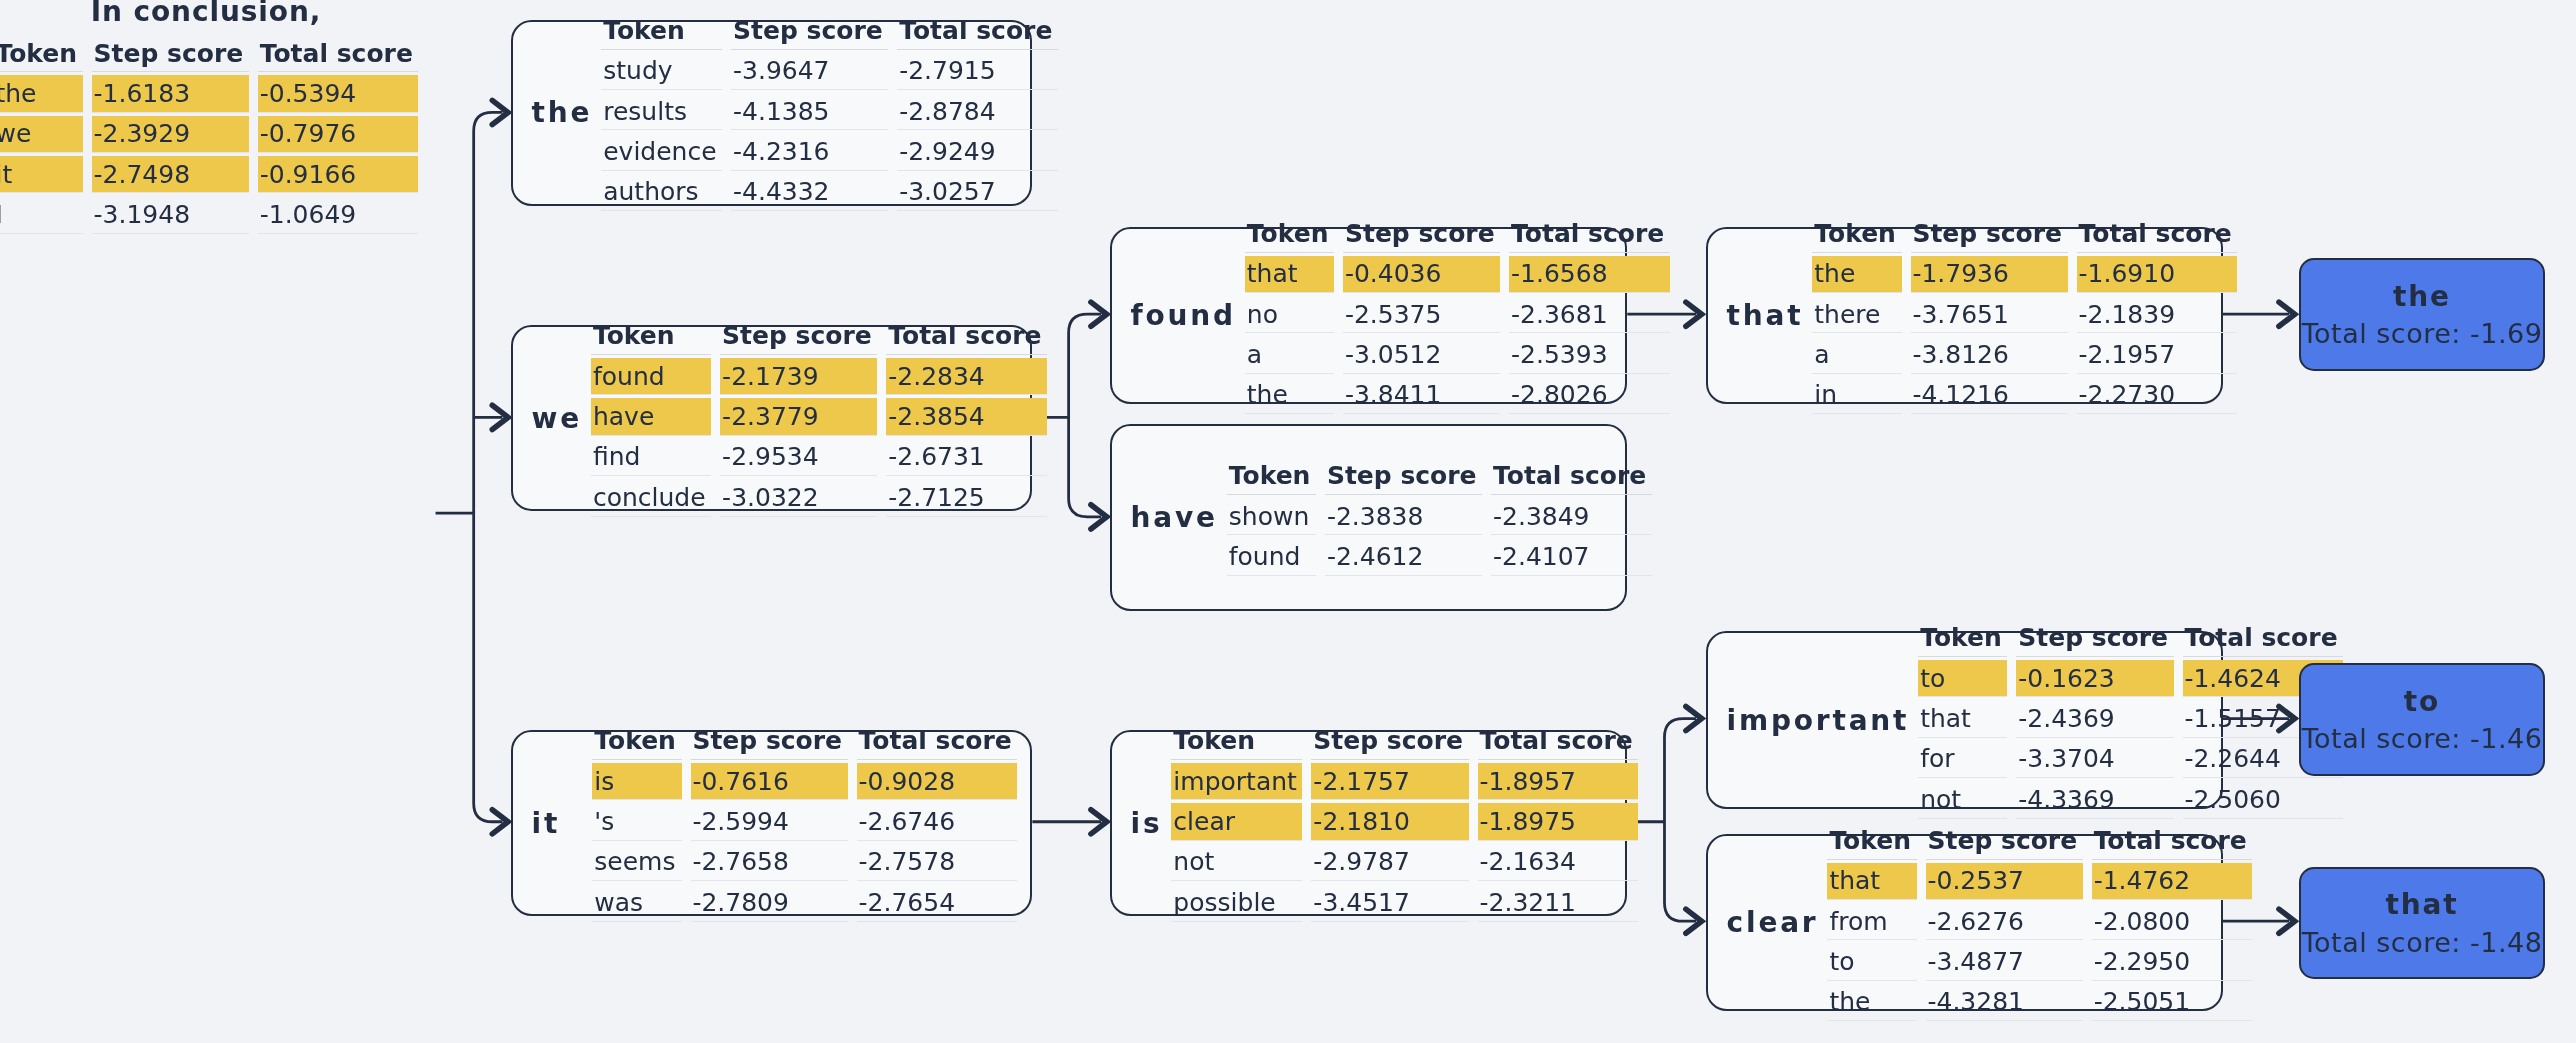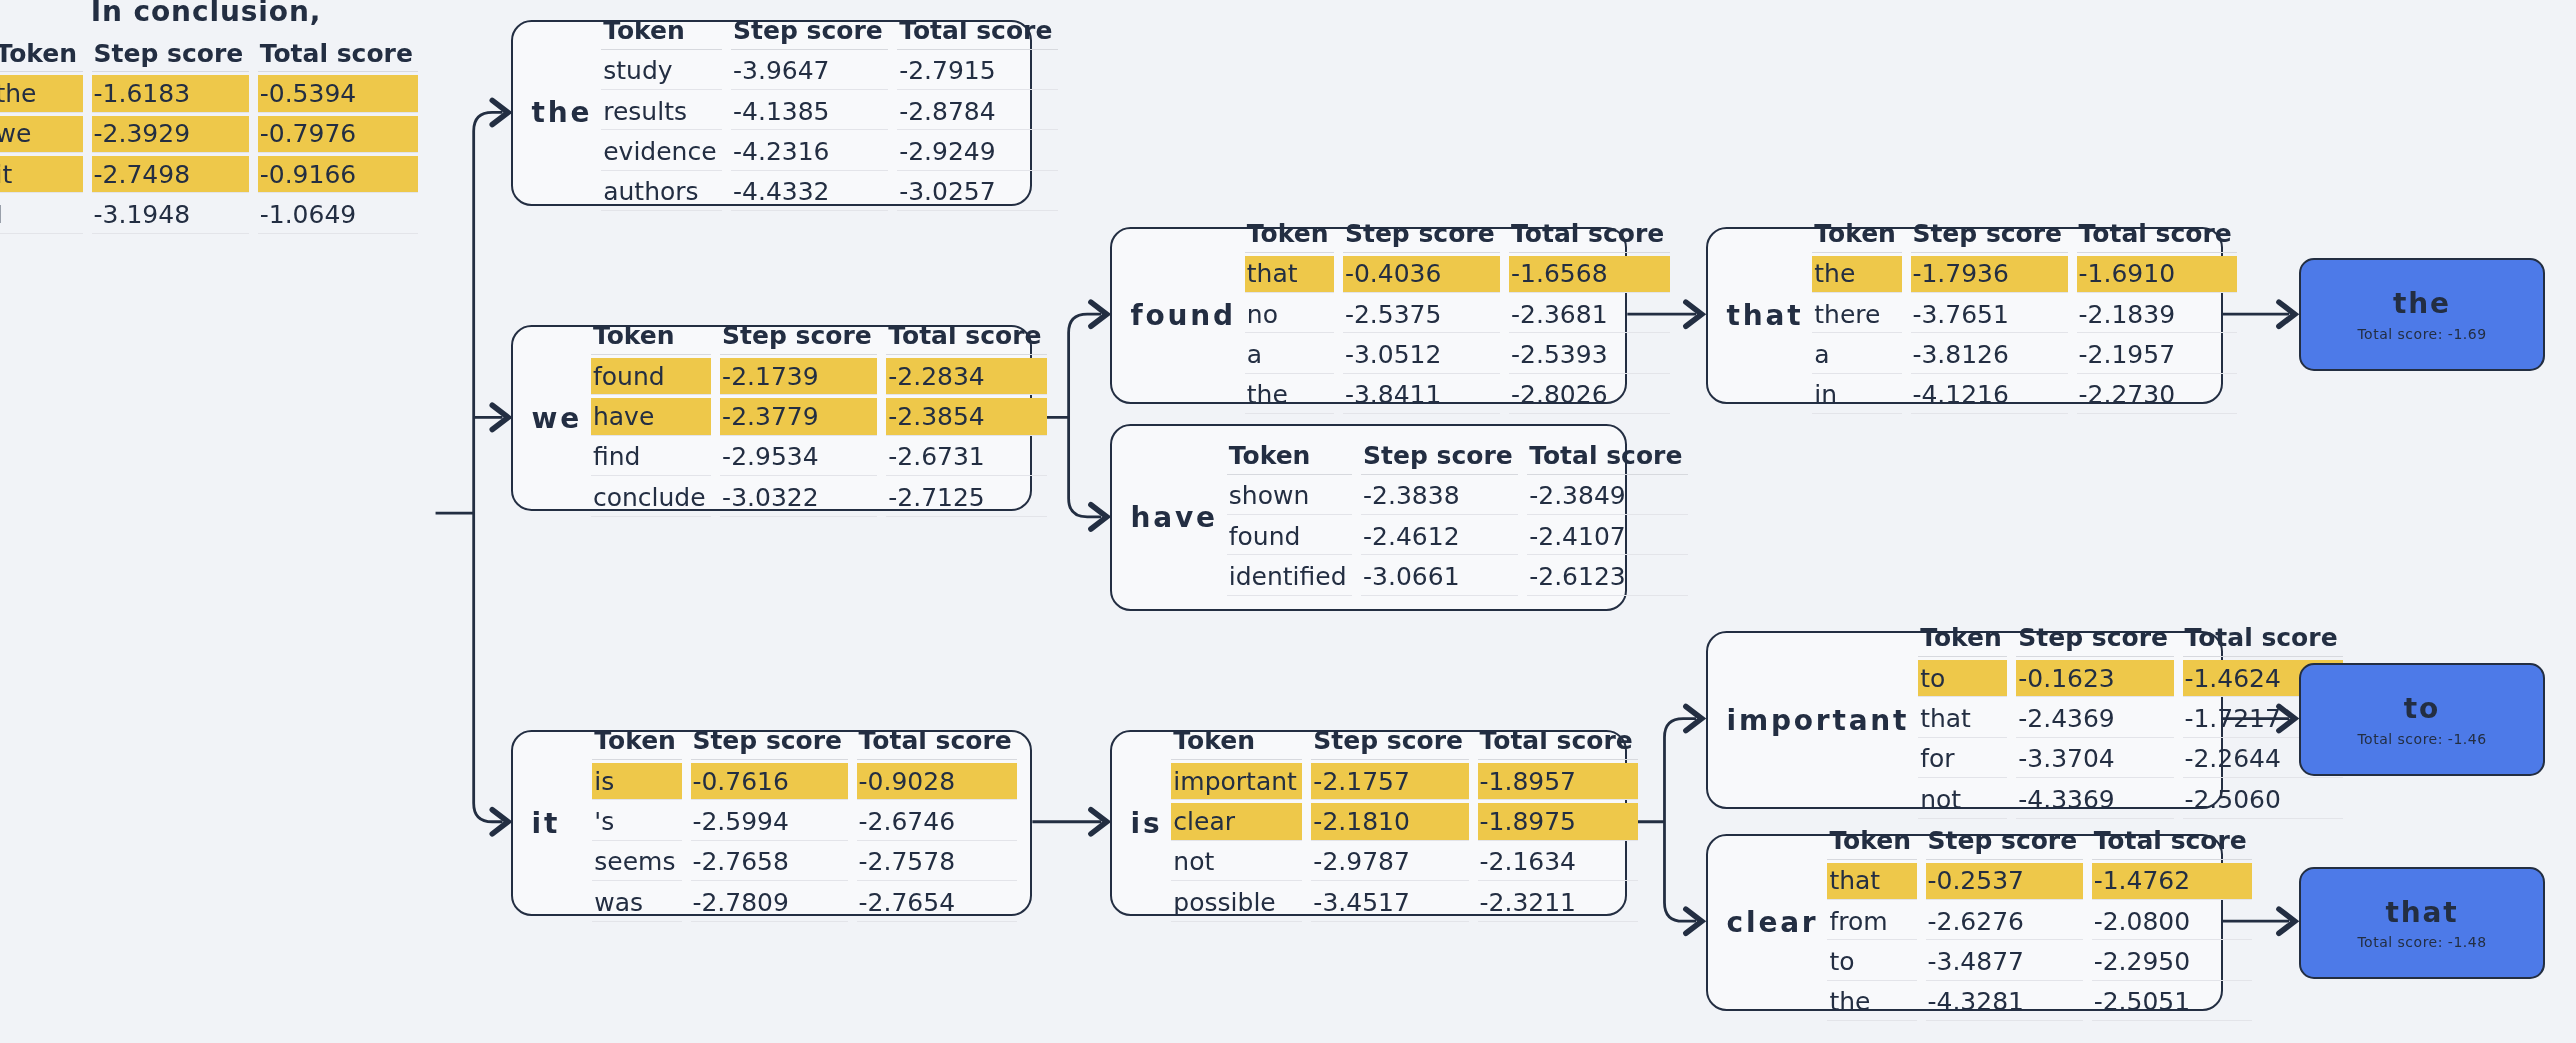--- a/index.html
+++ b/index.html
@@ -51,21 +51,21 @@
     border-bottom: 1.9px solid #e3e4e9;
   }
   table.score-table tr.hl td { background: #eec84a; }
 
   .final-node {
     border-radius: 15px;
     display: flex; flex-direction: column; align-items: center; justify-content: center;
     background: #4d7ae8;
   }
   .final-label { font-size: 28px; font-weight: 700; letter-spacing: 1.9px; }
-  .final-score { font-size: 14px; letter-spacing: 0.5px; margin-top: 5.6px; white-space: nowrap; }
+  .final-score { font-size: 27px; letter-spacing: 0.5px; margin-top: 5.6px; white-space: nowrap; }
 </style>
 </head>
 <body>
 
 <div id="canvas">
 
   <svg id="connector-layer" width="2576" height="1043" viewBox="0 0 2770 1122">
 
     <path class="edge" d="M 468 552 H 509"></path>
     <path class="edge" d="M 540 121 H 529 Q 509 121 509 141 V 864 Q 509 884 529 884 H 540"></path>
@@ -289,25 +289,20 @@
           <tr>
             <td>shown</td>
             <td>-2.3838</td>
             <td>-2.3849</td>
           </tr>
           <tr>
             <td>found</td>
             <td>-2.4612</td>
             <td>-2.4107</td>
           </tr>
-          <tr>
-            <td>identified</td>
-            <td>-3.0661</td>
-            <td>-2.6123</td>
-          </tr>
         </tbody>
     </table>
   </div>
 
   <div class="node" style="left:1110px; top:730px; width:517px; height:186px;">
     <div class="node-label">is</div>
     <table class="score-table">
       <thead>
           <tr>
             <th>Token</th>
@@ -387,21 +382,21 @@
         </thead>
       <tbody>
           <tr class="hl">
             <td>to</td>
             <td>-0.1623</td>
             <td>-1.4624</td>
           </tr>
           <tr>
             <td>that</td>
             <td>-2.4369</td>
-            <td>-1.7217</td>
+            <td>-1.5157</td>
           </tr>
           <tr>
             <td>for</td>
             <td>-3.3704</td>
             <td>-2.2644</td>
           </tr>
           <tr>
             <td>not</td>
             <td>-4.3369</td>
             <td>-2.5060</td>

